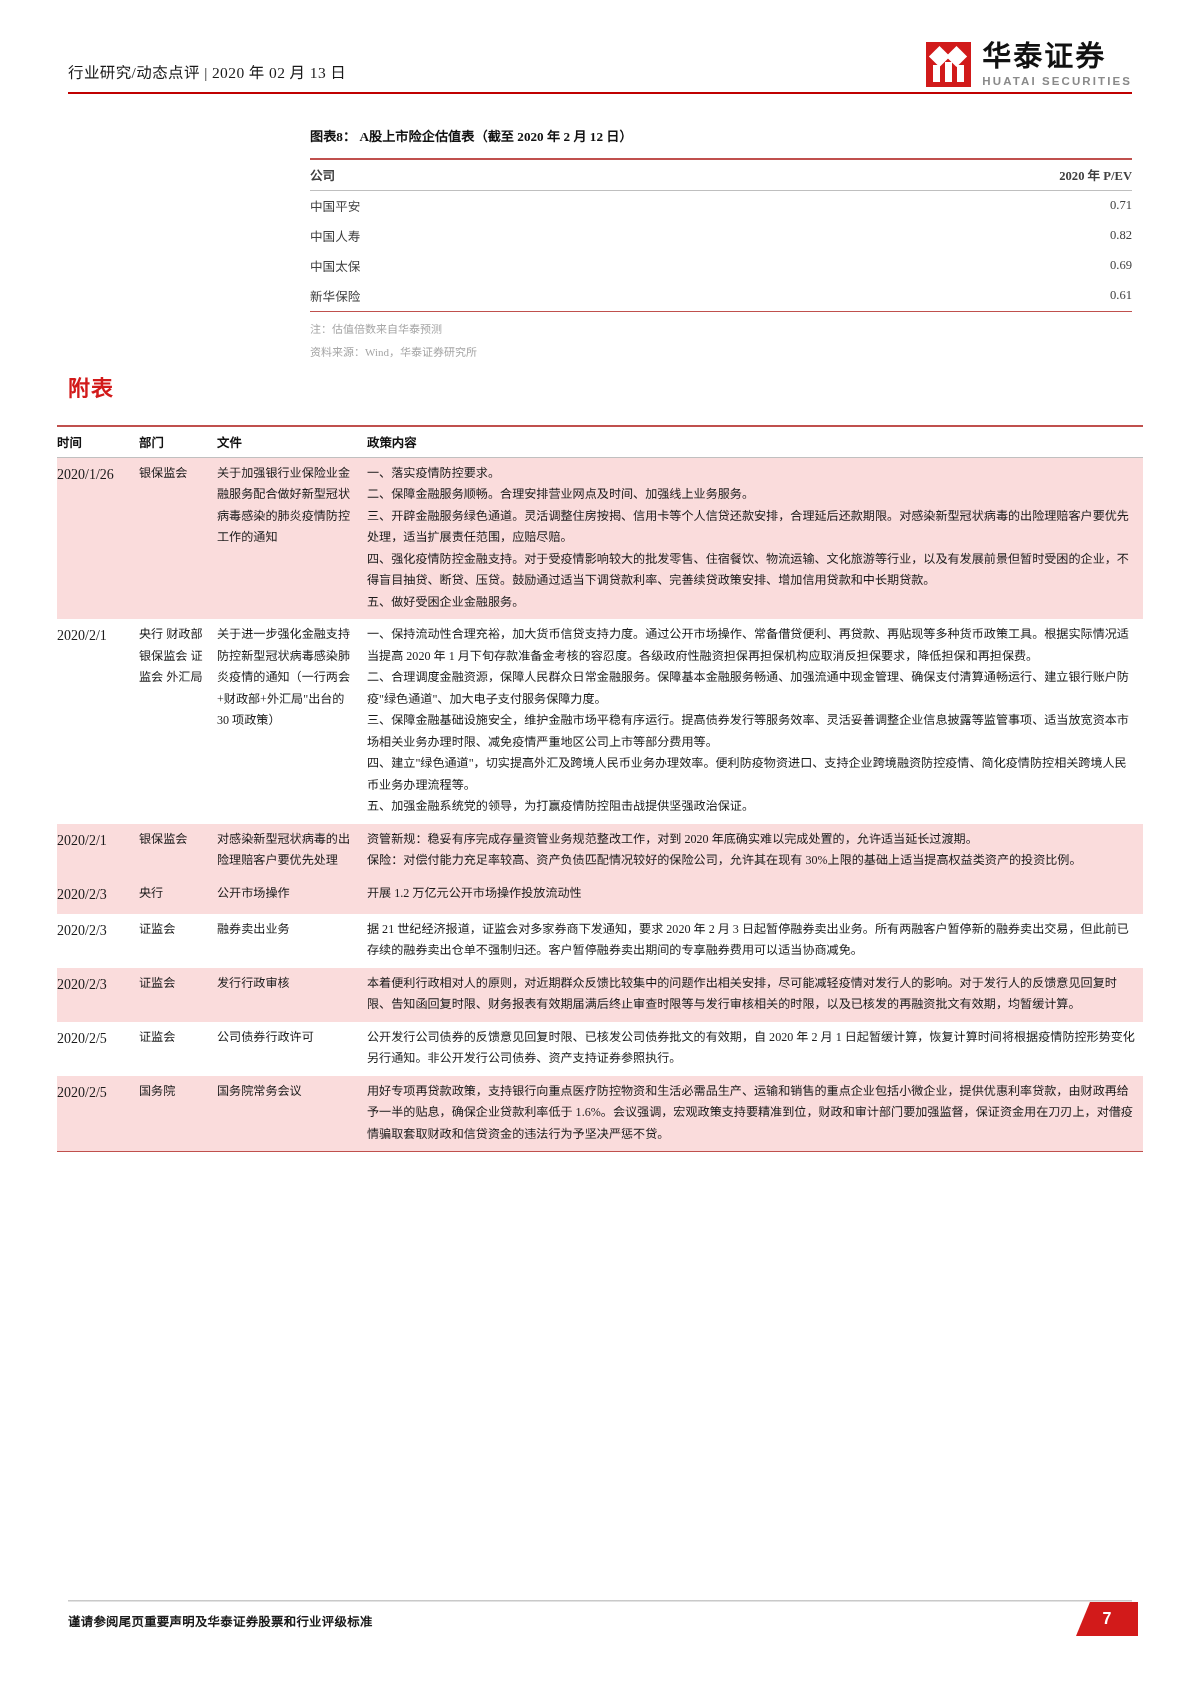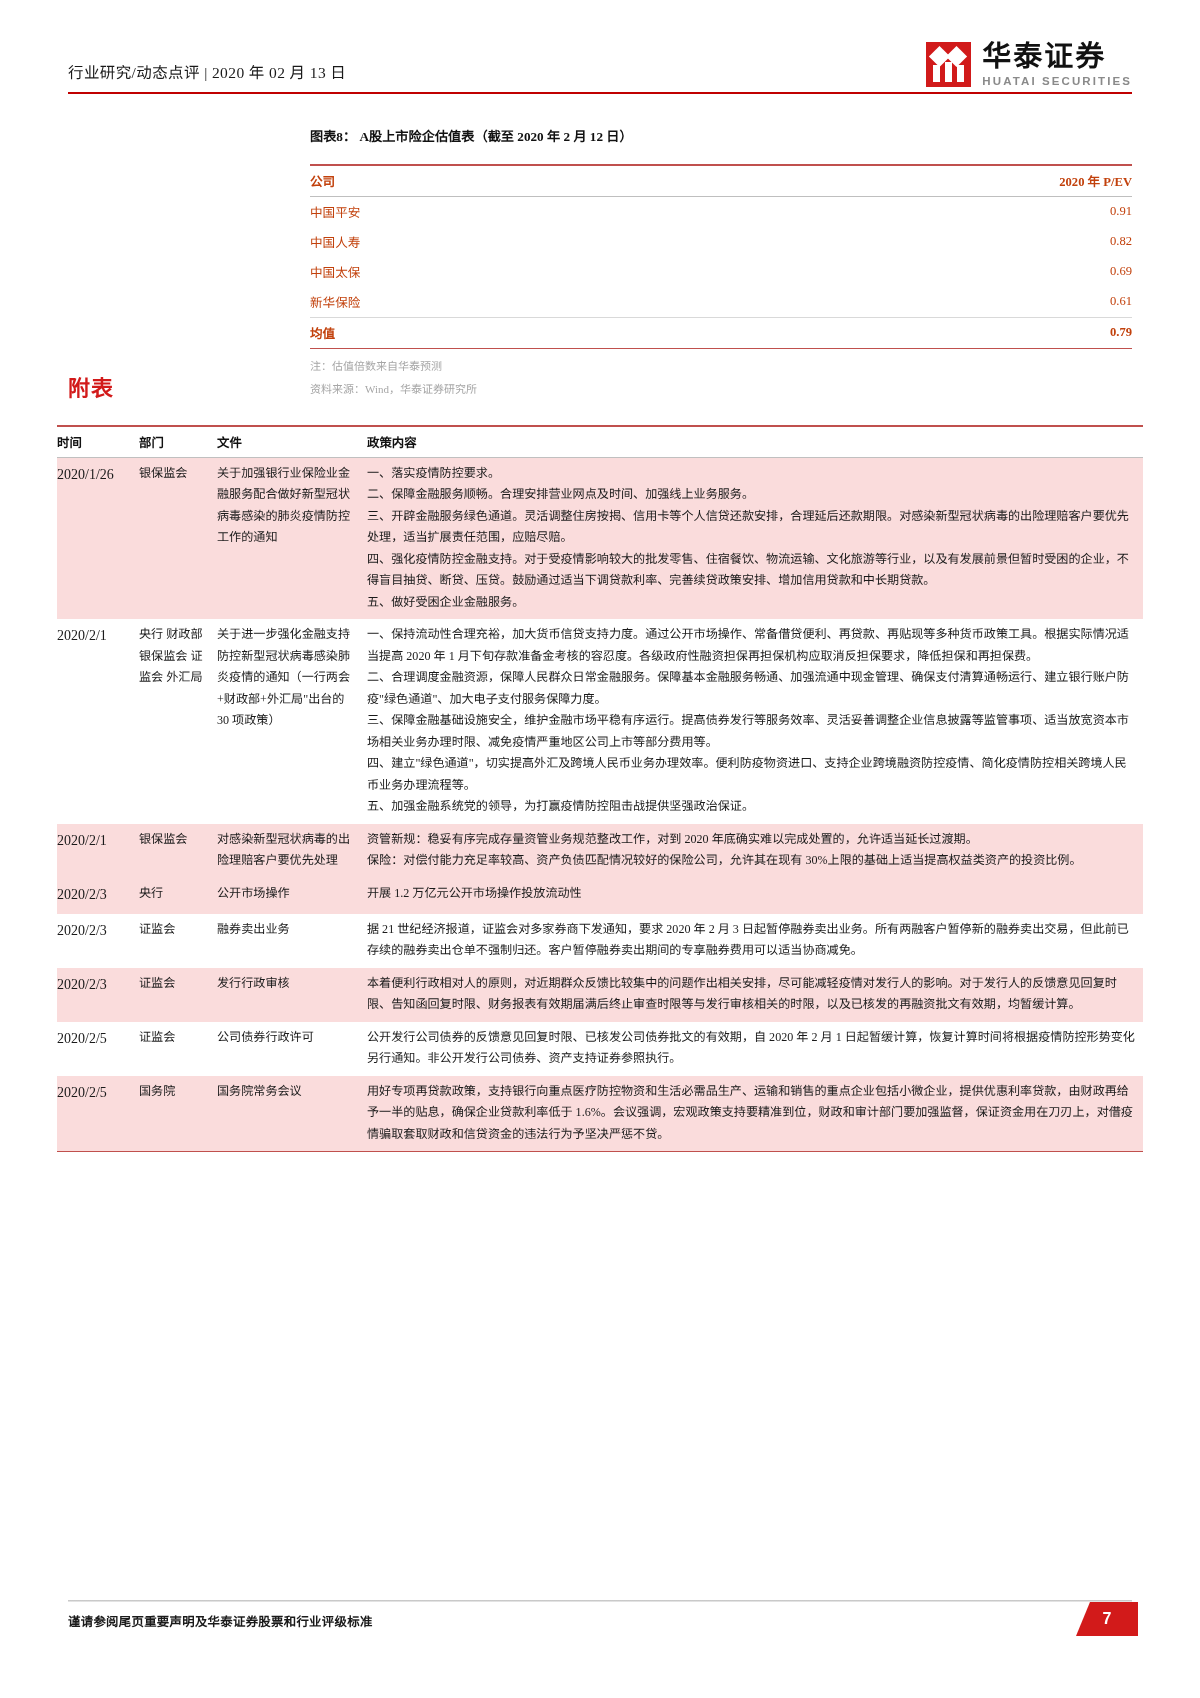--- a/index.html
+++ b/index.html
@@ -104,37 +104,37 @@
   .exhibit8 {
     position: absolute;
     top: 126px;
     left: 310px;
     width: 822px;
   }
   .ex-title {
     font-size: 13.2px;
     font-weight: bold;
     color: #111111;
-    padding-bottom: 19px;
+    padding-bottom: 13px;
     white-space: nowrap;
   }
   .rule-red    { height: 1.5px; background: #c0504d; }
   .rule-thin   { height: 0.9px; background: #c0504d; }
 
   table.val-table {
     width: 100%;
     border-collapse: collapse;
     font-size: 12.6px;
   }
   table.val-table th,
   table.val-table td {
     padding: 5.5px 0 5.5px 0;
     text-align: left;
     font-weight: normal;
-    color: #c2410c;
+    color: #404040;
   }
   table.val-table th { font-weight: bold; }
   table.val-table th.num,
   table.val-table td.num { text-align: right; }
   table.val-table tr.total td { font-weight: bold; }
   table.val-table tr.hdr th { border-bottom: 0.9px solid #bfbfbf; }
   table.val-table tr.total td { border-top: 0.8px solid #d9d9d9; }
 
   .ex-note {
     font-size: 11px;
@@ -271,37 +271,33 @@
     <table class="val-table">
       <thead>
         <tr class="hdr">
           <th>公司</th>
           <th class="num">2020 年 P/EV</th>
         </tr>
       </thead>
       <tbody>
         <tr>
           <td>中国平安</td>
-          <td class="num">0.91</td>
+          <td class="num">0.71</td>
         </tr>
         <tr>
           <td>中国人寿</td>
           <td class="num">0.82</td>
         </tr>
         <tr>
           <td>中国太保</td>
           <td class="num">0.69</td>
         </tr>
         <tr>
           <td>新华保险</td>
           <td class="num">0.61</td>
-        </tr>
-        <tr class="total">
-          <td>均值</td>
-          <td class="num">0.79</td>
         </tr>
       </tbody>
     </table>
     <div class="rule-thin"></div>
     <div class="ex-note">注：估值倍数来自华泰预测</div>
     <div class="ex-note" style="margin-top:2px">资料来源：Wind，华泰证券研究所</div>
   </div>
 
   <div class="section-heading">附表</div>
 

